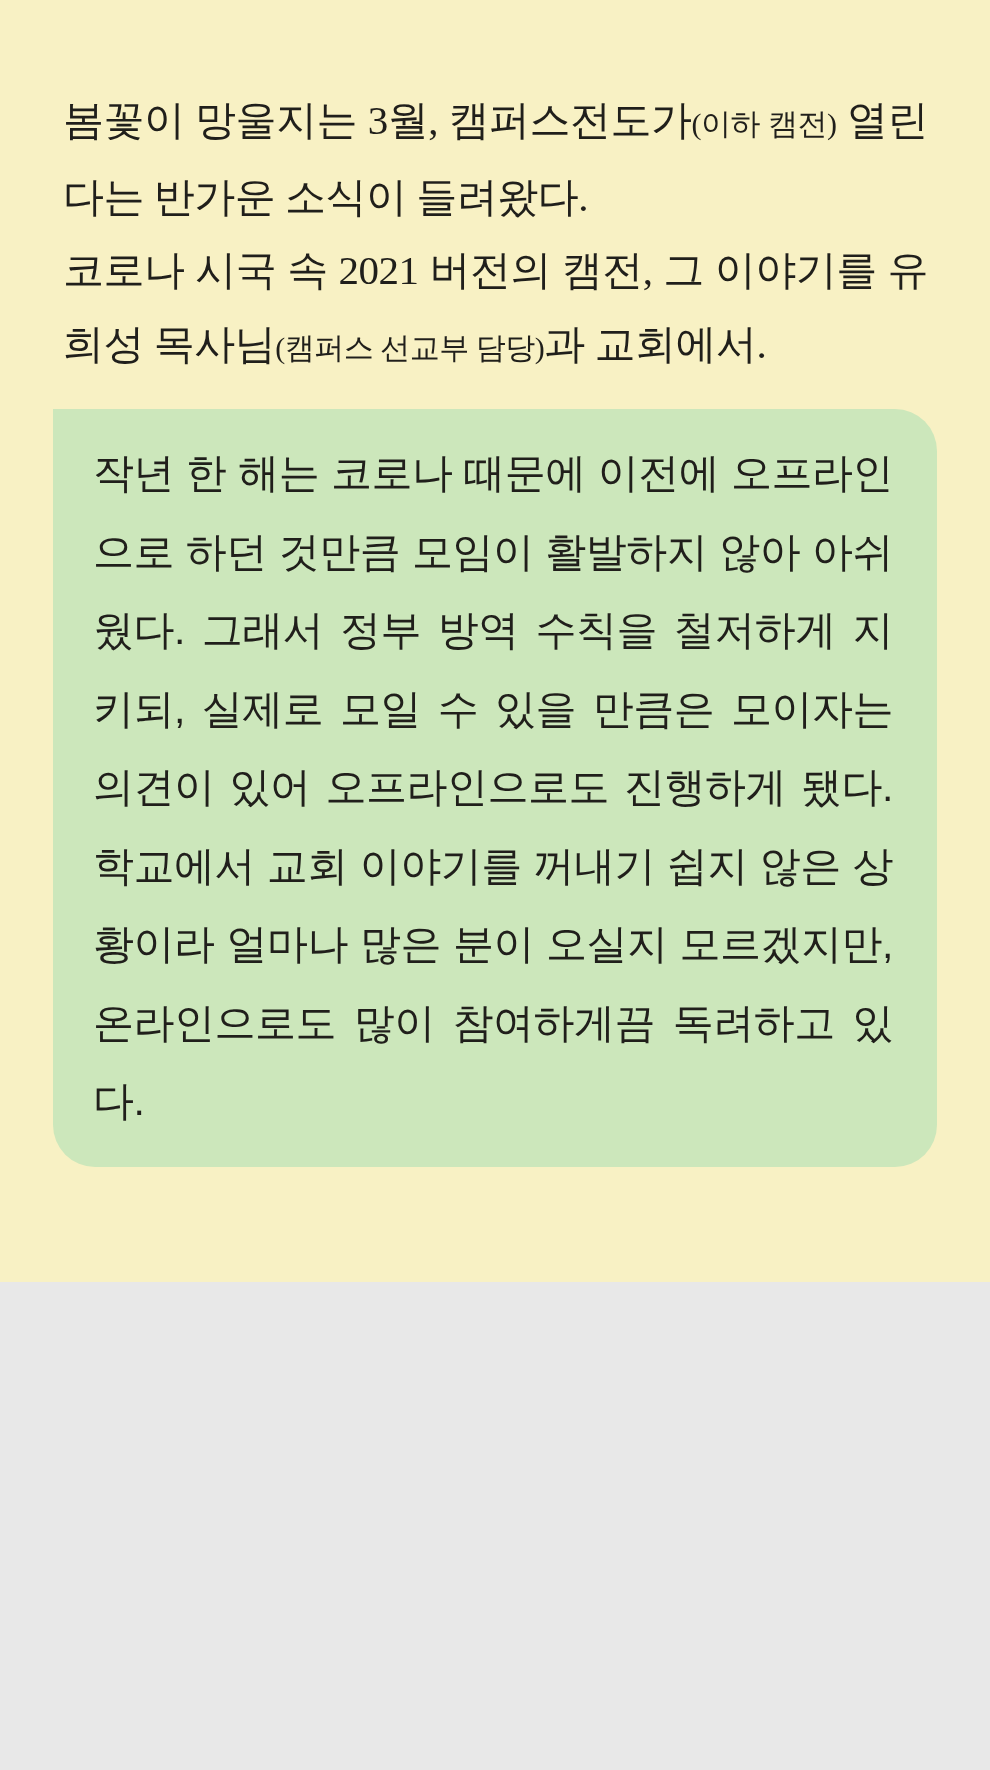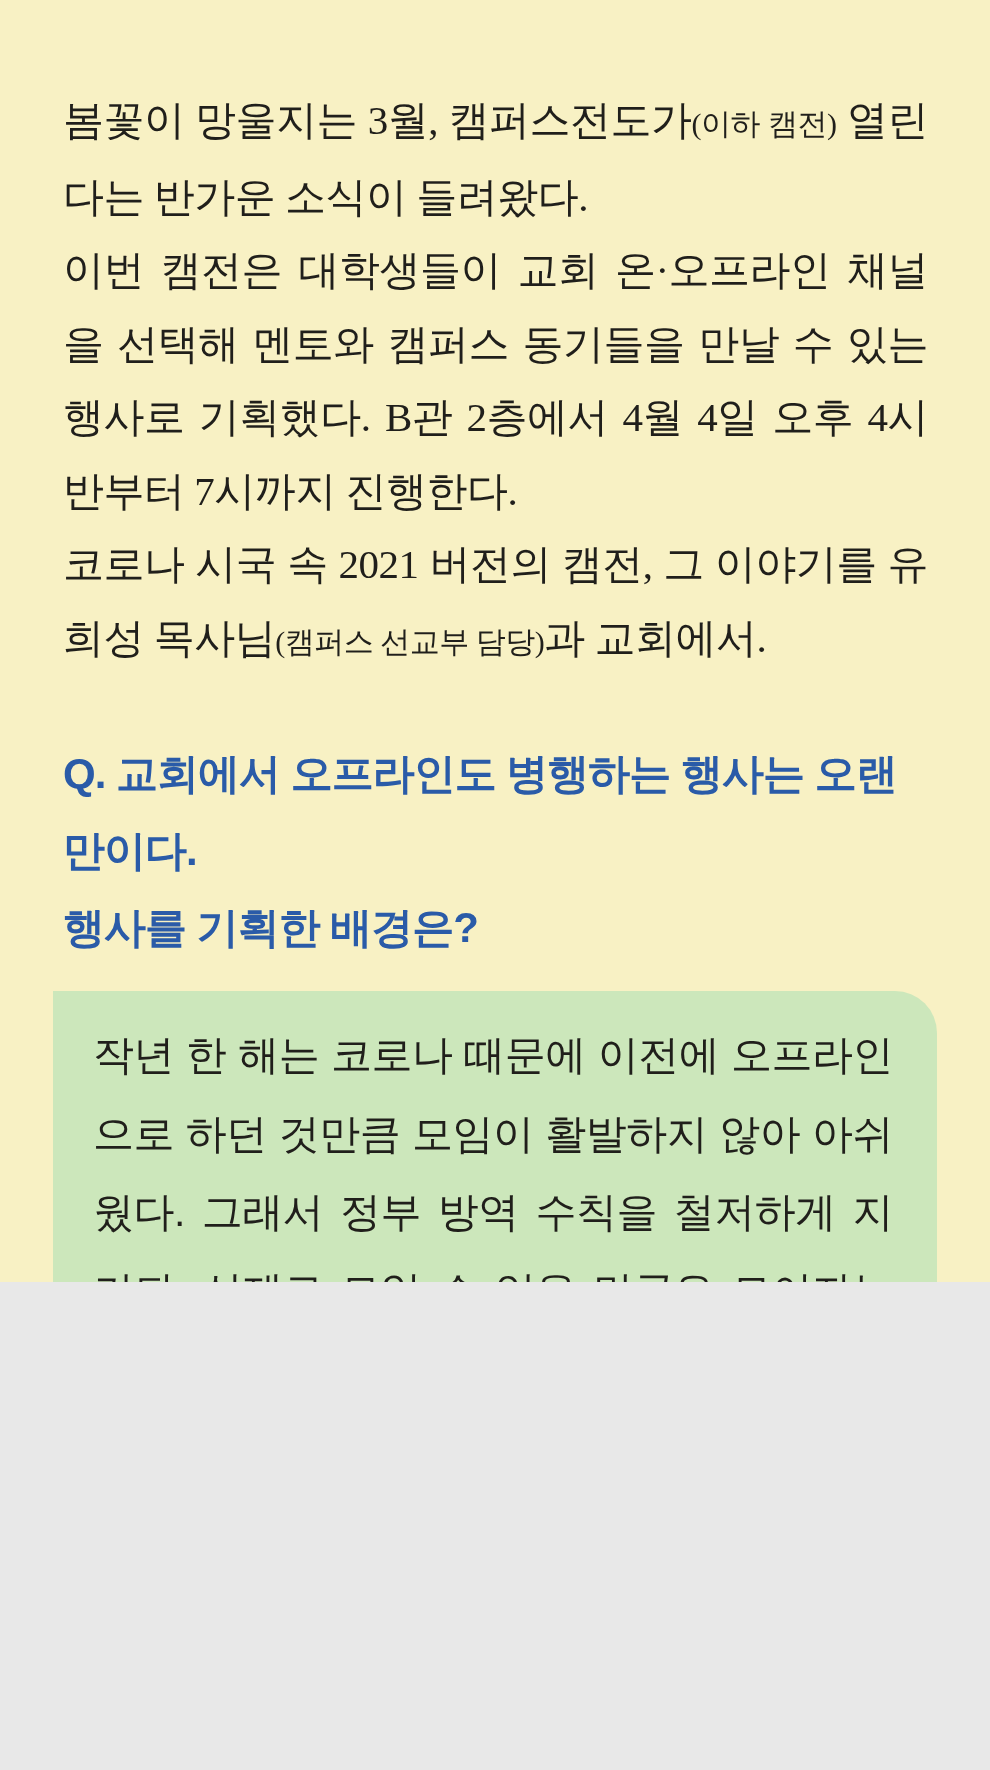--- a/index.html
+++ b/index.html
@@ -84,28 +84,23 @@
     font-size: 31px;
   }
 </style>
 </head>
 <body>
 
 <div class="page">
 
   <section class="intro" id="intro">
       <p><span>봄꽃이 망울지는 3월, 캠퍼스전도가</span><span class="small-inline">(이하 캠전)</span><span> 열린다는 반가운 소식이 들려왔다.</span></p>
-      <p><span>이번 캠전은 대학생들이 교회 온·오프라인 채널을 선택해 멘토와 캠퍼스 동기들을 만날 수 있는 행사로 기획했다. B관 2층에서 4월 4일 오후 4시 반부터 7시까지 진행한다.</span></p>
       <p><span>코로나 시국 속 2021 버전의 캠전, 그 이야기를 유희성 목사님</span><span class="small-inline">(캠퍼스 선교부 담당)</span><span>과 교회에서.</span></p>
     </section>
 
-  <h2 class="question">
-    <div>Q. 교회에서 오프라인도 병행하는 행사는 오랜만이다.</div>
-    <div>행사를 기획한 배경은?</div>
-  </h2>
 
   <div class="answer-box">
     <p>작년 한 해는 코로나 때문에 이전에 오프라인으로 하던 것만큼 모임이 활발하지 않아 아쉬웠다. 그래서 정부 방역 수칙을 철저하게 지키되, 실제로 모일 수 있을 만큼은 모이자는 의견이 있어 오프라인으로도 진행하게 됐다. 학교에서 교회 이야기를 꺼내기 쉽지 않은 상황이라 얼마나 많은 분이 오실지 모르겠지만, 온라인으로도 많이 참여하게끔 독려하고 있다.</p>
   </div>
 
   <footer class="footer">
     <div class="footer-rule"></div>
     <div class="footer-row">
       <span class="footer-label">알쓸신JOB 인터뷰</span>
       <span class="footer-page">26</span>

